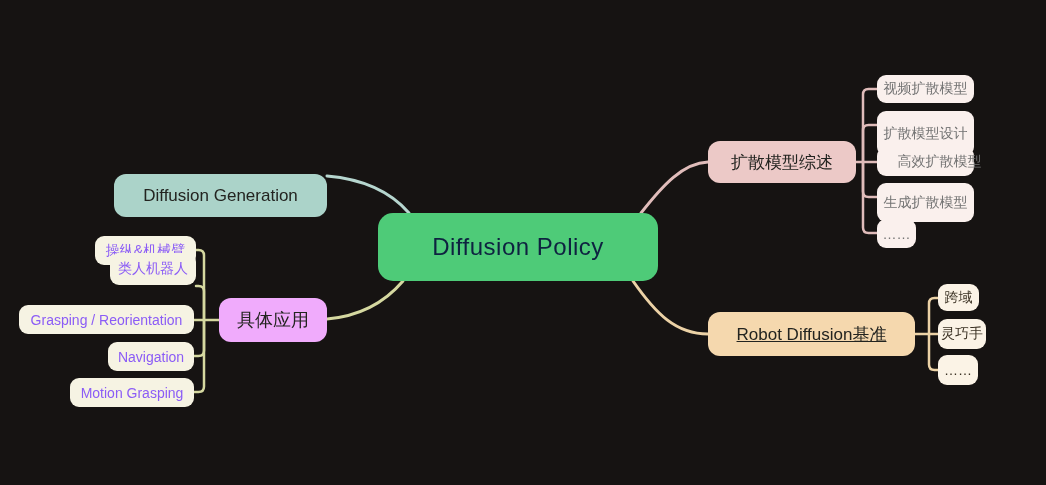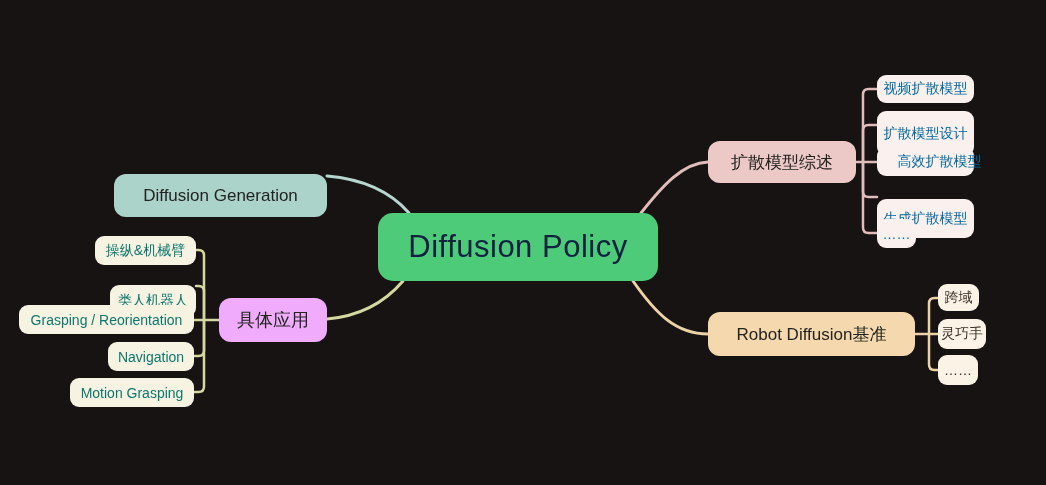--- a/index.html
+++ b/index.html
@@ -13,31 +13,31 @@
   svg.connectors{position:absolute;left:0;top:0;width:1046px;height:485px;pointer-events:none;}
   .node{
     position:absolute;
     display:flex;align-items:center;justify-content:center;
     box-sizing:border-box;
     white-space:nowrap;
     color:#2b2824;
   }
   .node-root{
     background:#4ecb78;border-radius:15px;
-    font-size:31px;color:#0e2240;font-weight:500;
+    font-size:24px;color:#0e2240;font-weight:500;
     letter-spacing:0.5px;
   }
   .node-branch{border-radius:12px;font-size:17px;color:#232420;}
   .branch-teal{background:#abd3c9;}
   .branch-pink{background:#ecc9c7;}
   .branch-olive{background:#f0abfc;font-size:18px;}
-  .branch-peach{background:#f5d8ae;}
+  .branch-peach{background:#f5d8ae;text-decoration:underline;}
   .node-child{border-radius:9px;font-size:14px;}
-  .child-cream{background:#f6f3e3;color:#0f766e;}
-  .child-pink{background:#faf0ed;color:#0369a1;}
+  .child-cream{background:#f6f3e3;color:#8b5cf6;}
+  .child-pink{background:#faf0ed;color:#737373;}
   .child-peach{background:#fbf3e6;color:#39302 2;color:#393022;}
 </style>
 </head>
 <body>
 
 <div class="canvas">
 
   <svg class="connectors" viewBox="0 0 1046 485">
 
     <path d="M 327,176 C 362,179 390,191 409,213" fill="none" stroke="#b6d6cf" stroke-width="3" stroke-linecap="round"></path>
@@ -69,26 +69,26 @@
   </svg>
 
   <div class="node node-root" style="left:378px;top:213px;width:280px;height:68px;">Diffusion Policy</div>
 
   <div class="node node-branch branch-teal" style="left:114px;top:154px;width:213px;height:43px;margin-top:20px;">Diffusion Generation</div>
 
   <div class="node node-branch branch-pink" style="left:708px;top:141px;width:148px;height:42px;">扩散模型综述</div>
   <div class="node node-child child-pink" style="left:877px;top:75px;width:97px;height:28px;">视频扩散模型</div>
   <div class="node node-child child-pink" style="left:877px;top:111px;width:97px;height:45px;">扩散模型设计</div>
   <div class="node node-child child-pink" style="left:877px;top:147px;width:97px;height:29px;padding-left:28px;">高效扩散模型</div>
-  <div class="node node-child child-pink" style="left:877px;top:183px;width:97px;height:39px;margin-top:16px;">生成扩散模型</div>
+  <div class="node node-child child-pink" style="left:877px;top:183px;width:97px;height:39px;">生成扩散模型</div>
   <div class="node node-child child-pink" style="left:877px;top:219px;width:39px;height:29px;">……</div>
 
   <div class="node node-branch branch-olive" style="left:219px;top:298px;width:108px;height:44px;">具体应用</div>
   <div class="node node-child child-cream" style="left:95px;top:236px;width:101px;height:29px;">操纵&amp;机械臂</div>
-  <div class="node node-child child-cream" style="left:110px;top:285px;width:86px;height:32px;text-align:right;">类人机器人</div>
+  <div class="node node-child child-cream" style="left:110px;top:253px;width:86px;height:32px;text-align:right;">类人机器人</div>
   <div class="node node-child child-cream" style="left:19px;top:305px;width:175px;height:29px;">Grasping / Reorientation</div>
   <div class="node node-child child-cream" style="left:108px;top:342px;width:86px;height:29px;">Navigation</div>
   <div class="node node-child child-cream" style="left:70px;top:378px;width:124px;height:29px;">Motion Grasping</div>
 
   <div class="node node-branch branch-peach" style="left:708px;top:312px;width:207px;height:44px;">Robot Diffusion基准</div>
   <div class="node node-child child-peach" style="left:938px;top:284px;width:41px;height:27px;">跨域</div>
   <div class="node node-child child-peach" style="left:938px;top:319px;width:48px;height:30px;">灵巧手</div>
   <div class="node node-child child-peach" style="left:938px;top:355px;width:40px;height:30px;">……</div>
 
 </div>

